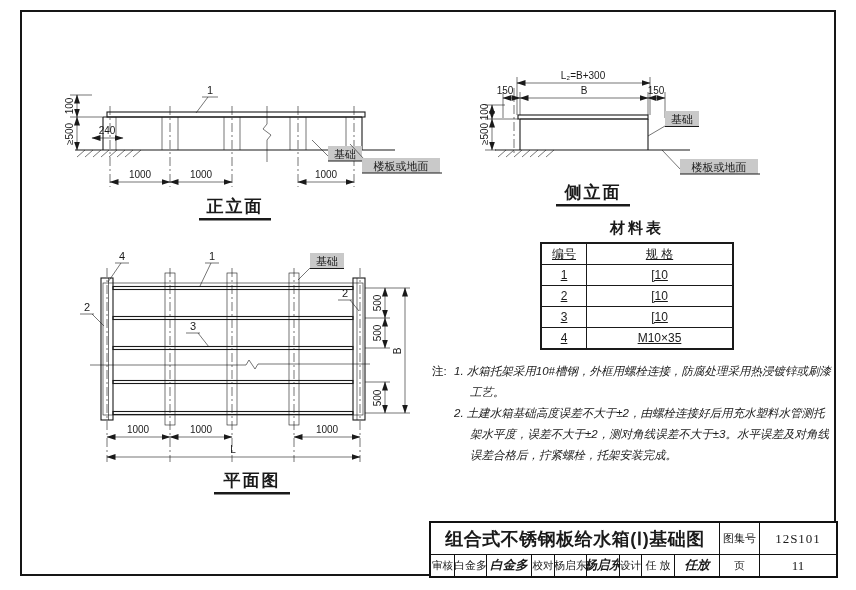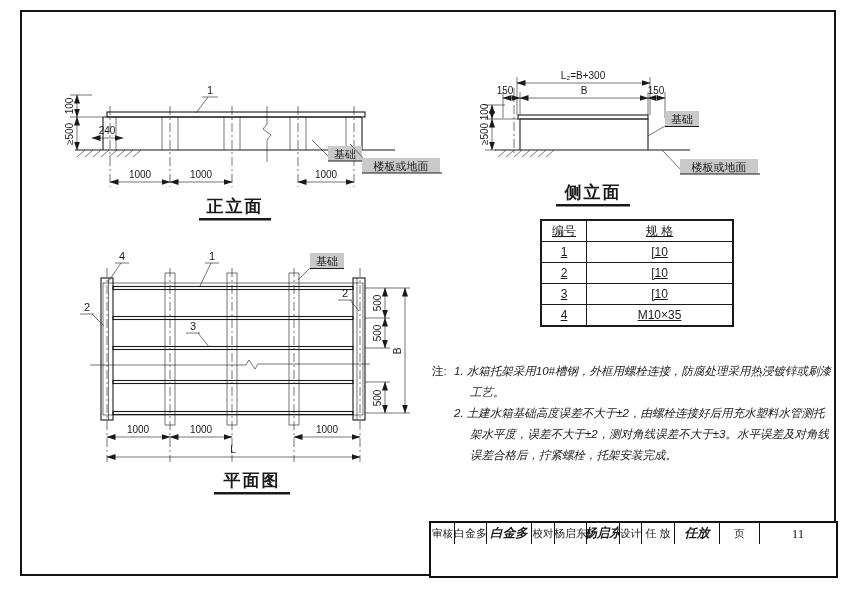--- a/index.html
+++ b/index.html
@@ -293,20 +293,21 @@
     <line class="ul" x1="250" y1="28.5" x2="284" y2="28.5"></line>
     <text x="267" y="25" text-anchor="middle" class="lbl">基础</text>
   </g>
   <g>
     <text class="cap" x="192" y="246" text-anchor="middle">平面图</text>
     <rect x="154" y="252" width="76" height="2.5" fill="#1a1a1a"></rect>
   </g>
 </svg>
 
 <div class="mat">
+  <div class="mat-title">材料表</div>
   <table>
     <tbody>
         <tr>
       <th class="c-no">编号</th>
       <th>规  格</th>
     </tr>
     <tr>
       <td>1</td>
       <td>[10</td>
     </tr>
@@ -331,20 +332,25 @@
     <span class="notes-prefix">注:</span>
     <div class="note-item">1. 水箱托架采用10#槽钢，外框用螺栓连接，防腐处理采用热浸镀锌或刷漆工艺。</div>
   </div>
   <div class="note-line">
     <span class="notes-prefix"></span>
     <div class="note-item">2. 土建水箱基础高度误差不大于±2，由螺栓连接好后用充水塑料水管测托架水平度，误差不大于±2，测对角线误差不大于±3。水平误差及对角线误差合格后，拧紧螺栓，托架安装完成。</div>
   </div>
 </div>
 
 <div class="tb">
+  <div class="tb-row tb-row1">
+    <div class="tb-cell tb-title">组合式不锈钢板给水箱(Ⅰ)基础图</div>
+    <div class="tb-cell tb-atlas-label">图集号</div>
+    <div class="tb-cell tb-atlas-no">12S101</div>
+  </div>
   <div class="tb-row tb-row2">
     <div class="tb-cell tb-lab w24">审核</div>
     <div class="tb-cell tb-name w32">白金多</div>
     <div class="tb-cell tb-sig w45">白金多</div>
     <div class="tb-cell tb-lab w23">校对</div>
     <div class="tb-cell tb-name w32">杨启东</div>
     <div class="tb-cell tb-sig w33">杨启东</div>
     <div class="tb-cell tb-lab w22">设计</div>
     <div class="tb-cell tb-name w33">任 放</div>
     <div class="tb-cell tb-sig w45">任放</div>

